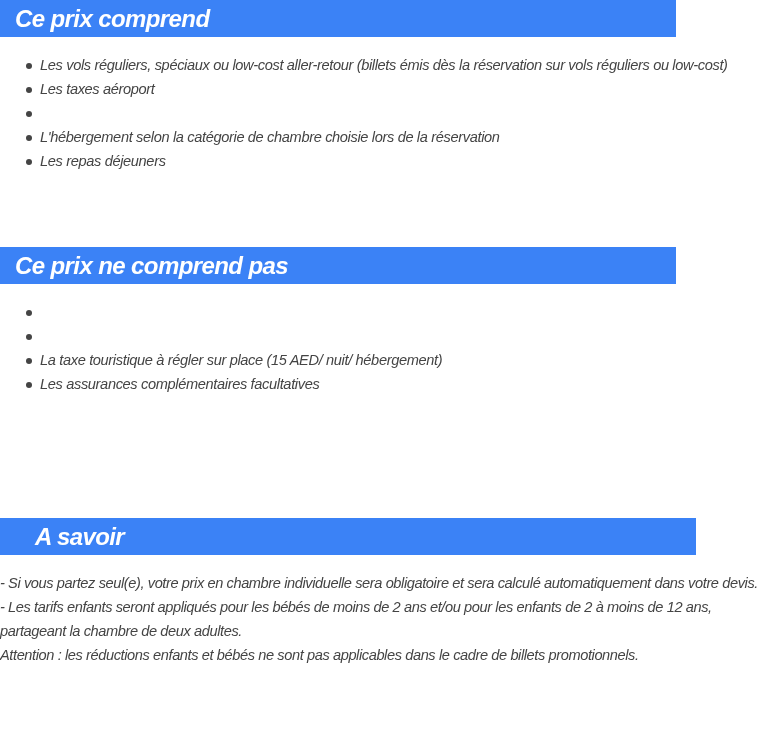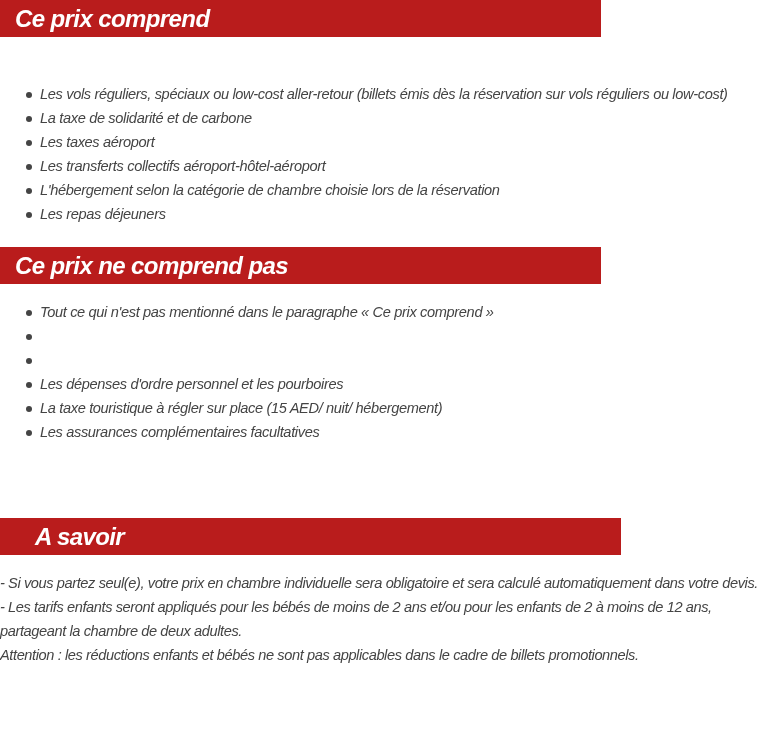--- a/index.html
+++ b/index.html
@@ -1,55 +1,52 @@
 <!DOCTYPE html>
 <html><head>
 <meta charset="utf-8">
 <style>
   html, body { margin: 0; padding: 0; background: #ffffff; }
   body { width: 758px; height: 747px; overflow: hidden; position: relative;
          font-family: "DejaVu Sans", sans-serif; color: #444444; }
-  .band { position: absolute; left: 0; width: 601px; height: 37px; background: #b91c1c; }
+  .band { position: absolute; left: 0; width: 676px; height: 37px; background: #3b82f6; }
   .band h2 { margin: 0; padding: 0 0 0 15px; line-height: 37px; font-size: 24px;
              font-style: italic; font-weight: bold; color: #ffffff; letter-spacing: -0.6px;
              font-family: "Liberation Sans", sans-serif; }
   ul.items { position: absolute; left: 0; margin: 0; padding: 0; list-style: none; width: 758px; }
   ul.items li { position: relative; padding-left: 40px; height: 24px; line-height: 24px;
                 font-size: 14.6px; font-style: italic; white-space: nowrap;
                 font-family: "Liberation Sans", sans-serif; letter-spacing: -0.35px; }
   ul.items li .bullet { position: absolute; left: 26px; top: 10px; width: 6px; height: 6px;
                         border-radius: 50%; background: #444444; }
   .para { position: absolute; left: 0; top: 571px; width: 758px; font-size: 14.6px;
           font-style: italic; line-height: 24px; font-family: "Liberation Sans", sans-serif;
           letter-spacing: -0.4px; }
   .para p { margin: 0; }
 </style>
 </head>
 <body>
 
 <div class="band" style="top:0;">
   <h2>Ce prix comprend</h2>
 </div>
-<ul class="items" style="top:53px;margin-top:29px;">
+<ul class="items" style="top:53px;">
   <li><span class="bullet"></span><span>Les vols réguliers, spéciaux ou low-cost aller-retour (billets émis dès la réservation sur vols réguliers ou low-cost)</span></li>
-  <li><span class="bullet"></span><span>La taxe de solidarité et de carbone</span></li>
   <li><span class="bullet"></span><span>Les taxes aéroport</span></li>
-  <li><span class="bullet"></span><span>Les transferts collectifs aéroport-hôtel-aéroport</span></li>
+  <li><span class="bullet"></span></li>
   <li><span class="bullet"></span><span>L'hébergement selon la catégorie de chambre choisie lors de la réservation</span></li>
   <li><span class="bullet"></span><span>Les repas déjeuners</span></li>
 </ul>
 
 <div class="band" style="top:247px;">
   <h2>Ce prix ne comprend pas</h2>
 </div>
 <ul class="items" style="top:300px;">
-  <li><span class="bullet"></span><span>Tout ce qui n'est pas mentionné dans le paragraphe « Ce prix comprend »</span></li>
   <li><span class="bullet"></span></li>
   <li><span class="bullet"></span></li>
-  <li><span class="bullet"></span><span>Les dépenses d'ordre personnel et les pourboires</span></li>
   <li><span class="bullet"></span><span>La taxe touristique à régler sur place (15 AED/ nuit/ hébergement)</span></li>
   <li><span class="bullet"></span><span>Les assurances complémentaires facultatives</span></li>
 </ul>
 
 <div class="band" style="top:518px;padding-left:20px;">
   <h2>A savoir</h2>
 </div>
 <div class="para">
   <p>- Si vous partez seul(e), votre prix en chambre individuelle sera obligatoire et sera calculé automatiquement dans votre devis.</p>
   <p>- Les tarifs enfants seront appliqués pour les bébés de moins de 2 ans et/ou pour les enfants de 2 à moins de 12 ans, partageant la chambre de deux adultes.</p>

